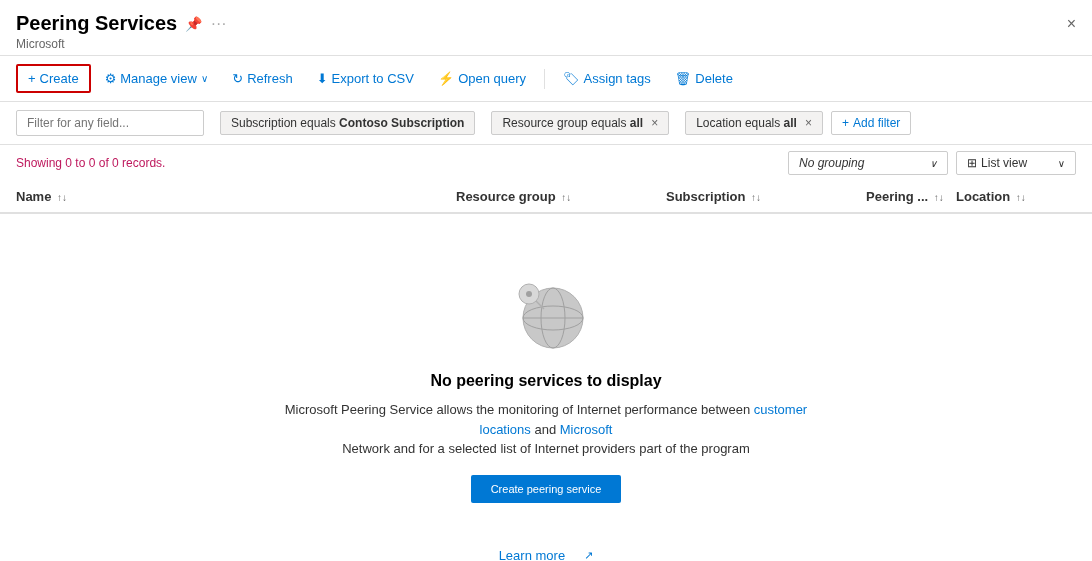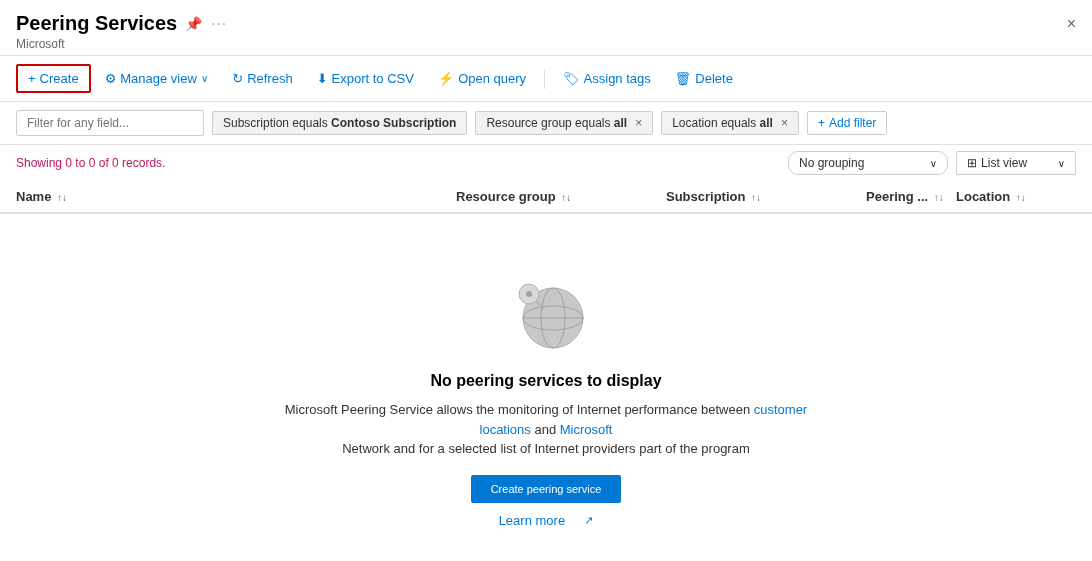--- a/index.html
+++ b/index.html
@@ -13,47 +13,47 @@
     .subtitle { font-size: 12px; color: #666; margin-top: 2px; }
     .close-btn { margin-left: auto; cursor: pointer; font-size: 16px; color: #666; }
 
     .toolbar { display: flex; align-items: center; gap: 4px; padding: 8px 16px; border-bottom: 1px solid #e0e0e0; }
     .toolbar-btn { display: flex; align-items: center; gap: 4px; padding: 5px 10px; border: none; background: transparent; cursor: pointer; color: #0078d4; font-size: 13px; border-radius: 2px; }
     .toolbar-btn.create { border: 2px solid #cc0000; color: #0078d4; }
     .toolbar-separator { width: 1px; height: 20px; background: #e0e0e0; margin: 0 4px; }
 
     .filter-bar { display: flex; align-items: center; gap: 8px; padding: 8px 16px; border-bottom: 1px solid #e0e0e0; flex-wrap: wrap; }
     .filter-input { border: 1px solid #ccc; padding: 5px 10px; font-size: 12px; width: 188px; border-radius: 2px; color: #333; }
-    .filter-tag { display: flex; align-items: center; gap: 4px; padding: 4px 10px; border: 1px solid #ccc; border-radius: 2px; background: #f3f2f1; font-size: 12px; }
+    .filter-tag { display: flex; align-items: center; gap: 4px; padding: 4px 10px; border: 1px solid #ccc; border-radius: 2px; background: #f3f2f1; font-size: 12px; margin-left: 8px; }
     .filter-tag .close { cursor: pointer; color: #666; margin-left: 4px; font-size: 12px; }
     .filter-tag strong { font-weight: 600; }
     .add-filter-btn { display: flex; align-items: center; gap: 4px; padding: 4px 10px; border: 1px solid #ccc; border-radius: 2px; background: #fff; color: #0078d4; cursor: pointer; font-size: 12px; }
 
     .records-bar { display: flex; align-items: center; padding: 6px 16px; }
     .records-text { font-size: 12px; color: #be185d; flex: 1; }
-    .grouping-select { display: flex; align-items: center; gap: 12px; border: 1px solid #ccc; padding: 4px 10px; border-radius: 10px; cursor: pointer; font-size: 12px; min-width: 160px; margin-right: 8px; }
+    .grouping-select { display: flex; align-items: center; gap: 12px; border: 1px solid #ccc; padding: 4px 10px; border-radius: 2px; cursor: pointer; font-size: 12px; min-width: 160px; margin-right: 8px; font-style: italic; }
     .grouping-select .arrow { margin-left: auto; font-size: 10px; }
     .listview-select { display: flex; align-items: center; gap: 4px; border: 1px solid #ccc; padding: 4px 10px; border-radius: 2px; cursor: pointer; font-size: 12px; min-width: 120px; }
     .listview-select .arrow { margin-left: auto; font-size: 10px; }
 
     .table-header { display: flex; align-items: center; padding: 8px 16px; border-bottom: 2px solid #e0e0e0; background: #fff; }
     .col-name { flex: 0 0 440px; font-weight: 600; font-size: 13px; color: #333; }
     .col-rg { flex: 0 0 210px; font-weight: 600; font-size: 13px; color: #333; }
     .col-sub { flex: 0 0 200px; font-weight: 600; font-size: 13px; color: #333; }
     .col-svc { flex: 0 0 90px; font-weight: 600; font-size: 13px; color: #333; }
     .col-loc { flex: 1; font-weight: 600; font-size: 13px; color: #333; }
     .sort-icon { font-size: 10px; color: #666; margin-left: 2px; }
 
     .empty-state { display: flex; flex-direction: column; align-items: center; justify-content: space-between; padding: 52px 16px; }
     .empty-icon { margin-bottom: 16px; }
     .empty-title { font-size: 16px; font-weight: 600; color: #000; margin-bottom: 10px; }
     .empty-desc { font-size: 13px; color: #0078d4; text-align: center; max-width: 560px; margin-bottom: 16px; line-height: 1.5; }
     .empty-desc span { color: #333; }
     .create-btn { background: #0078d4; color: #fff; border: none; padding: 8px 20px; font-size: 11px; cursor: pointer; border-radius: 2px; margin-bottom: 10px; }
-    .learn-more { color: #0078d4; font-size: 13px; cursor: pointer; text-decoration: none; display: flex; align-items: center; gap: 19px; }
+    .learn-more { color: #0078d4; font-size: 13px; cursor: pointer; text-decoration: none; display: flex; align-items: center; gap: 19px; margin-top: 35px; }
     .learn-more-icon { font-size: 11px; }
 
     
     .globe-container { position: relative; width: 90px; height: 90px; }
   </style>
 </head>
 <body>
 
 <div class="header">
   <div class="title-row">

